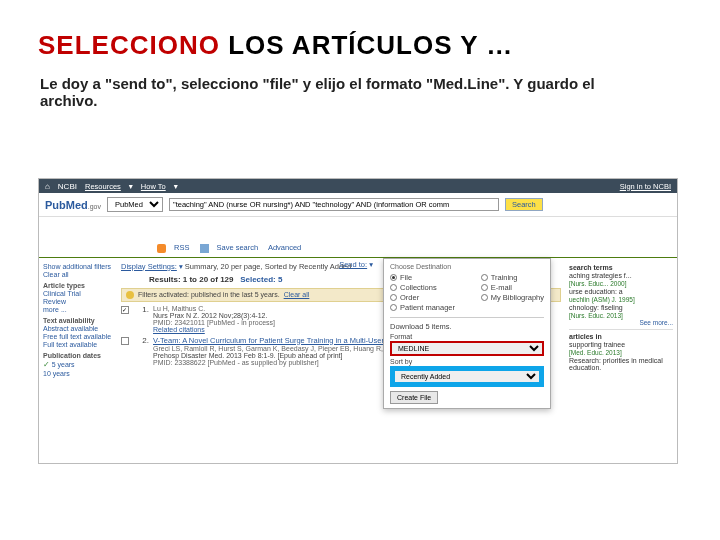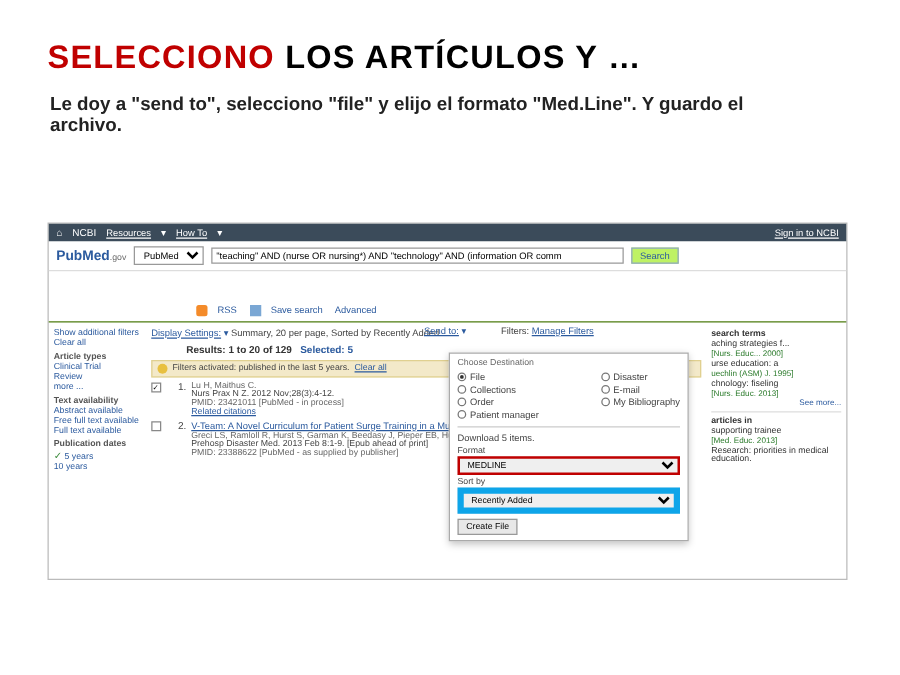--- a/index.html
+++ b/index.html
@@ -10,21 +10,21 @@
   .slide-body { font-size: 15px; color: #222; padding: 14px 40px 0 40px; font-weight: bold; max-width: 650px; }
   .screenshot { position: absolute; left: 38px; top: 178px; width: 640px; height: 286px; border: 1px solid #bbb; background: #fff; font-size: 8px; color: #444; }
   .topbar { background: #3b4b5a; color: #fff; height: 14px; display: flex; align-items: center; padding: 0 6px; justify-content: space-between; }
   .topbar-left { display: flex; gap: 8px; align-items: center; }
   .topbar a { color: #fff; text-decoration: underline; font-size: 7.5px; }
   .row2 { display: flex; align-items: center; gap: 6px; padding: 4px 6px; border-bottom: 1px solid #ddd; }
   .logo-pubmed { font-weight: bold; color: #2b5a9e; font-size: 11px; }
   .logo-gov { font-size: 7px; color: #666; }
   .sel { border: 1px solid #999; font-size: 7.5px; padding: 1px 3px; background: #fff; }
   .search-inp { border: 1px solid #999; font-size: 7.5px; padding: 1px 3px; width: 330px; height: 13px; }
-  .search-btn { background: #bef264; border: 1px solid #8fa6c2; font-size: 7.5px; padding: 1px 6px; color: #2b5a9e; }
+  .search-btn { background: #fde047; border: 1px solid #8fa6c2; font-size: 7.5px; padding: 1px 6px; color: #2b5a9e; }
   .row3 { padding: 2px 0 4px 118px; font-size: 7.5px; color: #2b5a9e; border-bottom: 1px solid #4d7c0f; margin-top: 24px; }
   .row3 span { margin-right: 8px; }
   .rss-ic { display: inline-block; width: 9px; height: 9px; background: #f48b2a; border-radius: 2px; vertical-align: middle; margin-right: 2px; }
   .save-ic { display: inline-block; width: 9px; height: 9px; background: #7aa7d4; vertical-align: middle; margin-right: 2px; }
   .main { display: flex; }
   .leftcol { width: 78px; padding: 4px 4px; font-size: 7px; color: #2b5a9e; }
   .leftcol .hd { color: #555; font-weight: bold; margin-top: 4px; }
   .leftcol .it { margin: 1px 0; }
   .leftcol .chk { color: #3a8a3a; font-size: 8px; }
   .midcol { flex: 1; padding: 4px 4px; position: relative; }
@@ -34,21 +34,21 @@
   .warn-ic { display: inline-block; width: 8px; height: 8px; background: #e8c040; border-radius: 50%; }
   .result { display: flex; gap: 4px; margin-bottom: 3px; }
   .result .num { width: 16px; text-align: right; color: #444; }
   .result .cb { width: 8px; height: 8px; border: 1px solid #888; margin-top: 1px; }
   .result .cb.ck::after { content: '✓'; font-size: 6px; color: #000; position: relative; top: -2px; }
   .result .body { flex: 1; }
   .result .title { color: #2b5a9e; text-decoration: underline; font-size: 7.5px; }
   .result .meta { color: #666; font-size: 7px; }
   .result .src { color: #444; font-size: 7px; }
   .result .pmid { color: #666; font-size: 7px; }
-  .popup { position: absolute; right: 14px; top: 0px; width: 192px; background: #fff; border: 1px solid #aaa; box-shadow: 0 2px 6px rgba(0,0,0,.25); padding: 4px 6px; font-size: 7.5px; color: #444; margin-top: 24px; }
+  .popup { position: absolute; right: 14px; top: 0px; width: 168px; background: #fff; border: 1px solid #aaa; box-shadow: 0 2px 6px rgba(0,0,0,.25); padding: 4px 6px; font-size: 7.5px; color: #444; }
   .popup .cd { font-size: 7px; color: #666; margin-bottom: 2px; }
   .popup-row { display: flex; justify-content: space-between; }
   .popup-col label { display: flex; align-items: center; gap: 3px; margin: 1px 0; }
   .radio { width: 7px; height: 7px; border: 1px solid #777; border-radius: 50%; display: inline-block; }
   .radio.on::after { content: ''; display: block; width: 3px; height: 3px; background: #333; border-radius: 50%; margin: 1px auto; }
   .popup hr { border: none; border-top: 1px solid #ccc; margin: 4px 0; }
   .lbl { font-size: 7px; color: #444; margin-top: 2px; }
   .psel { border: 5px solid #0ea5e9; font-size: 7px; padding: 1px 2px; width: 100%; margin-top: 1px; }
   .psel.hl { border: 2px solid #c00000; }
   .create-btn { background: #e8e8e8; border: 1px solid #999; font-size: 7px; padding: 2px 6px; margin-top: 4px; }
@@ -166,21 +166,21 @@
                 <span>Order</span>
               </label>
             <label>
                 <span class="radio"></span>
                 <span>Patient manager</span>
               </label>
           </div>
           <div class="popup-col">
             <label>
                 <span class="radio"></span>
-                <span>Disaster</span>
+                <span>Training</span>
               </label>
             <label>
                 <span class="radio"></span>
                 <span>E-mail</span>
               </label>
             <label>
                 <span class="radio"></span>
                 <span>My Bibliography</span>
               </label>
           </div>

